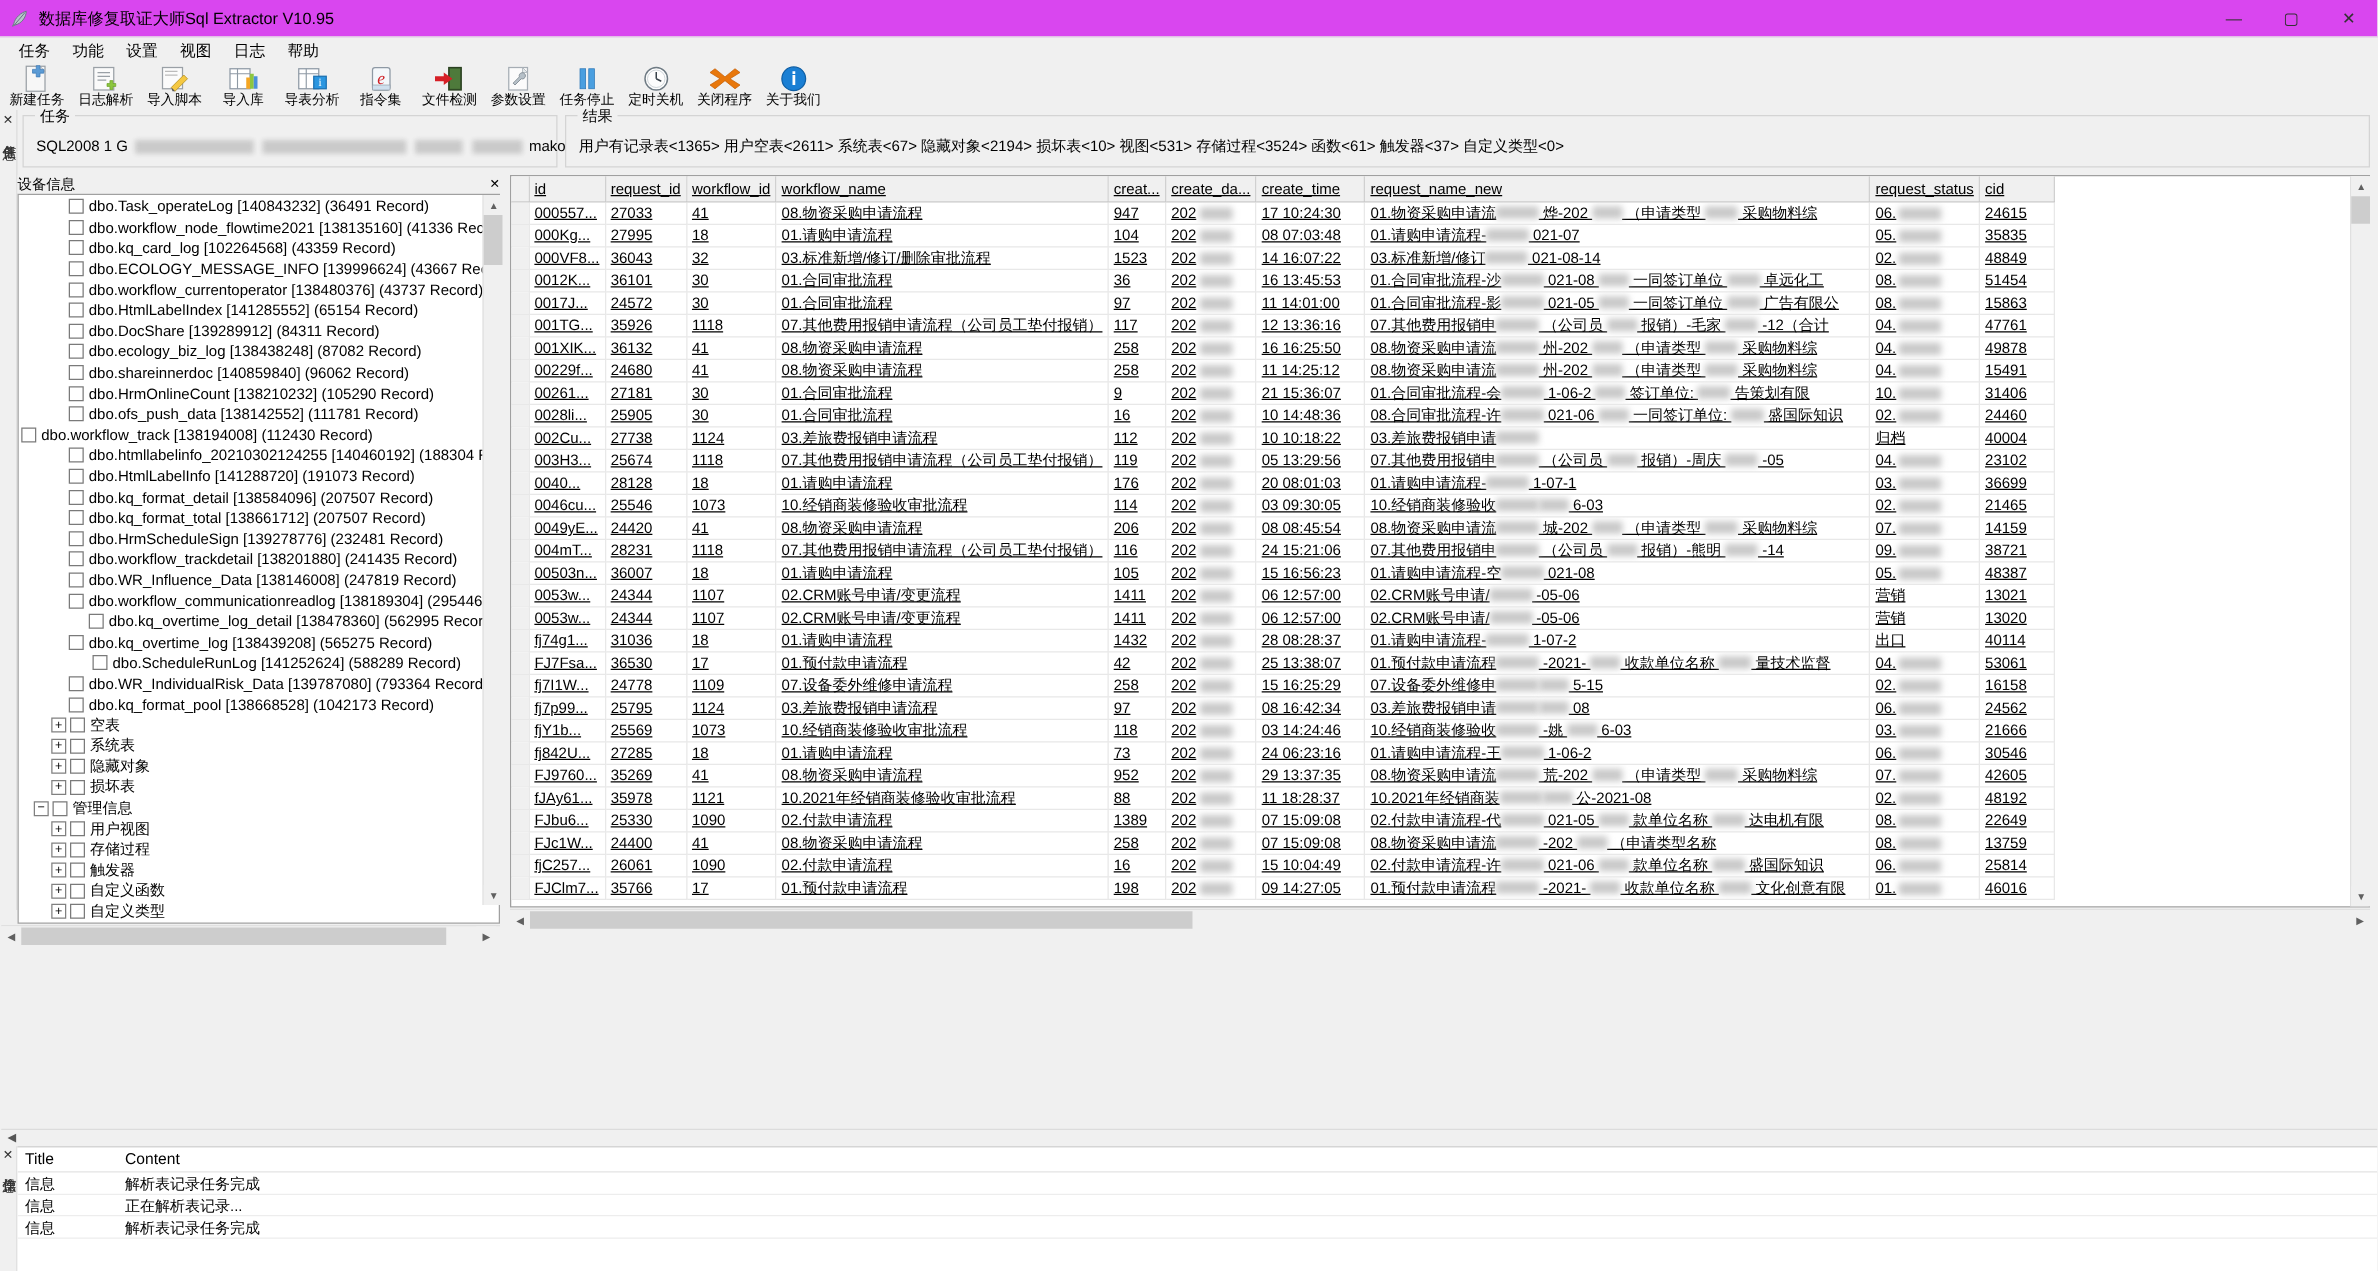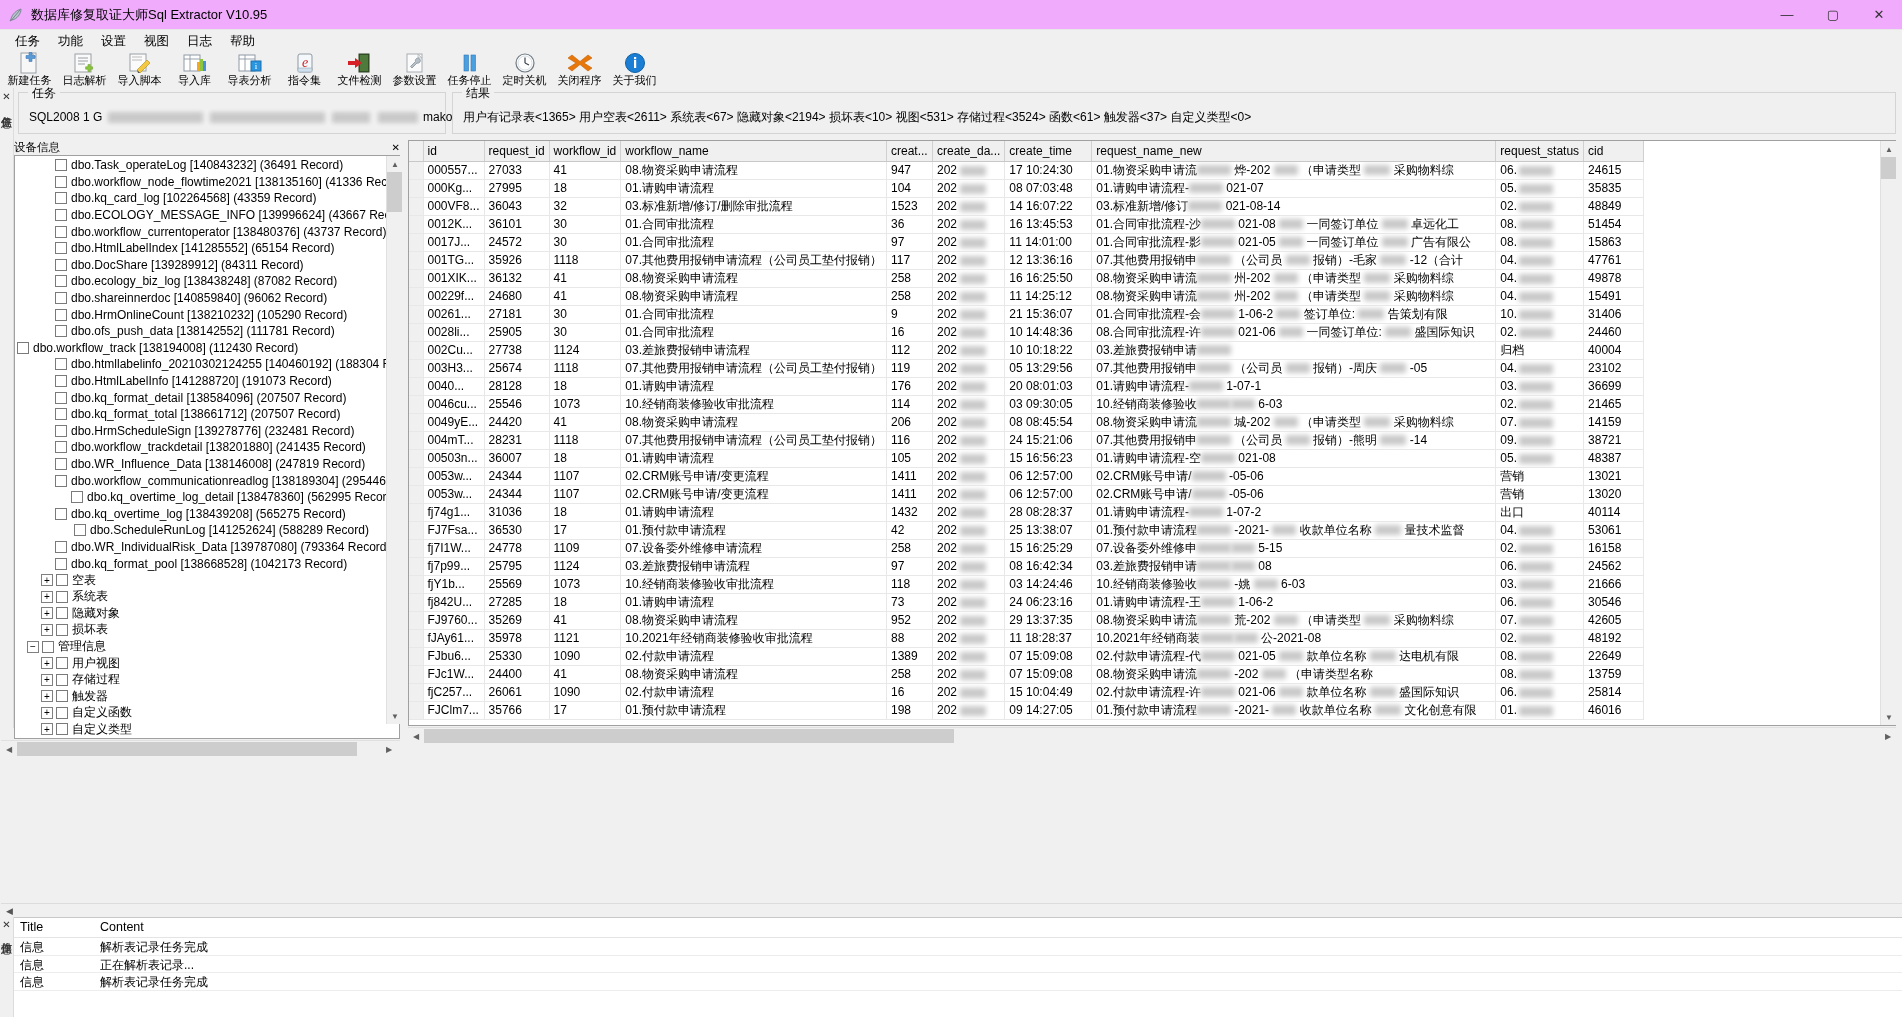--- a/index.html
+++ b/index.html
@@ -10,21 +10,21 @@
     font-family: "Liberation Sans", "DejaVu Sans", sans-serif;
     font-size: 12px;
     background: #f0f0f0;
     color: #000;
   }
   #app { position: relative; width: 1902px; height: 1017px; background: #f0f0f0; }
 
   
   .titlebar {
     position: absolute; left: 0; top: 0; width: 1902px; height: 30px;
-    background: #f0abfc; display: flex; align-items: center;
+    background: #d946ef; display: flex; align-items: center;
     border-bottom: 1px solid #e6e6e6;
     justify-content: flex-end;
   }
   .title-icon {
     width: 18px; height: 18px; margin-left: 7px; margin-right: 6px;
     position: relative;
   }
   .title-icon svg { display:block; }
   .title-text { font-size: 13px; color: #000; letter-spacing: 0px; }
   .win-buttons { margin-left: auto; display: flex; height: 30px; }
@@ -529,21 +529,21 @@
     <div class="sb-thumb" style="left:0; top:16px; width:15px; height:40px;"></div>
     <div class="sb-arrow" style="top:552px;">▼</div>
   </div>
 
   <div class="sbar h" style="left:1px; top:740px; width:399px;">
     <div class="sb-arrow" style="left:0; top:0;">◀</div>
     <div class="sb-thumb" style="left:16px; top:1px; width:340px; height:14px;"></div>
     <div class="sb-arrow" style="left:380px; top:0;">▶</div>
   </div>
 
-  <div class="gridwrap" style="left:408px; top:140px; width:1488px; height:586px;">
+  <div class="gridwrap" style="left:408px; top:140px; width:1488px; height:586px;text-decoration:underline;">
     <table class="grid" id="grid-table">
         <colgroup>
           <col style="width: 14px;">
           <col style="width: 58px;">
           <col style="width: 62px;">
           <col style="width: 68px;">
           <col style="width: 216px;">
           <col style="width: 46px;">
           <col style="width: 60px;">
           <col style="width: 87px;">

